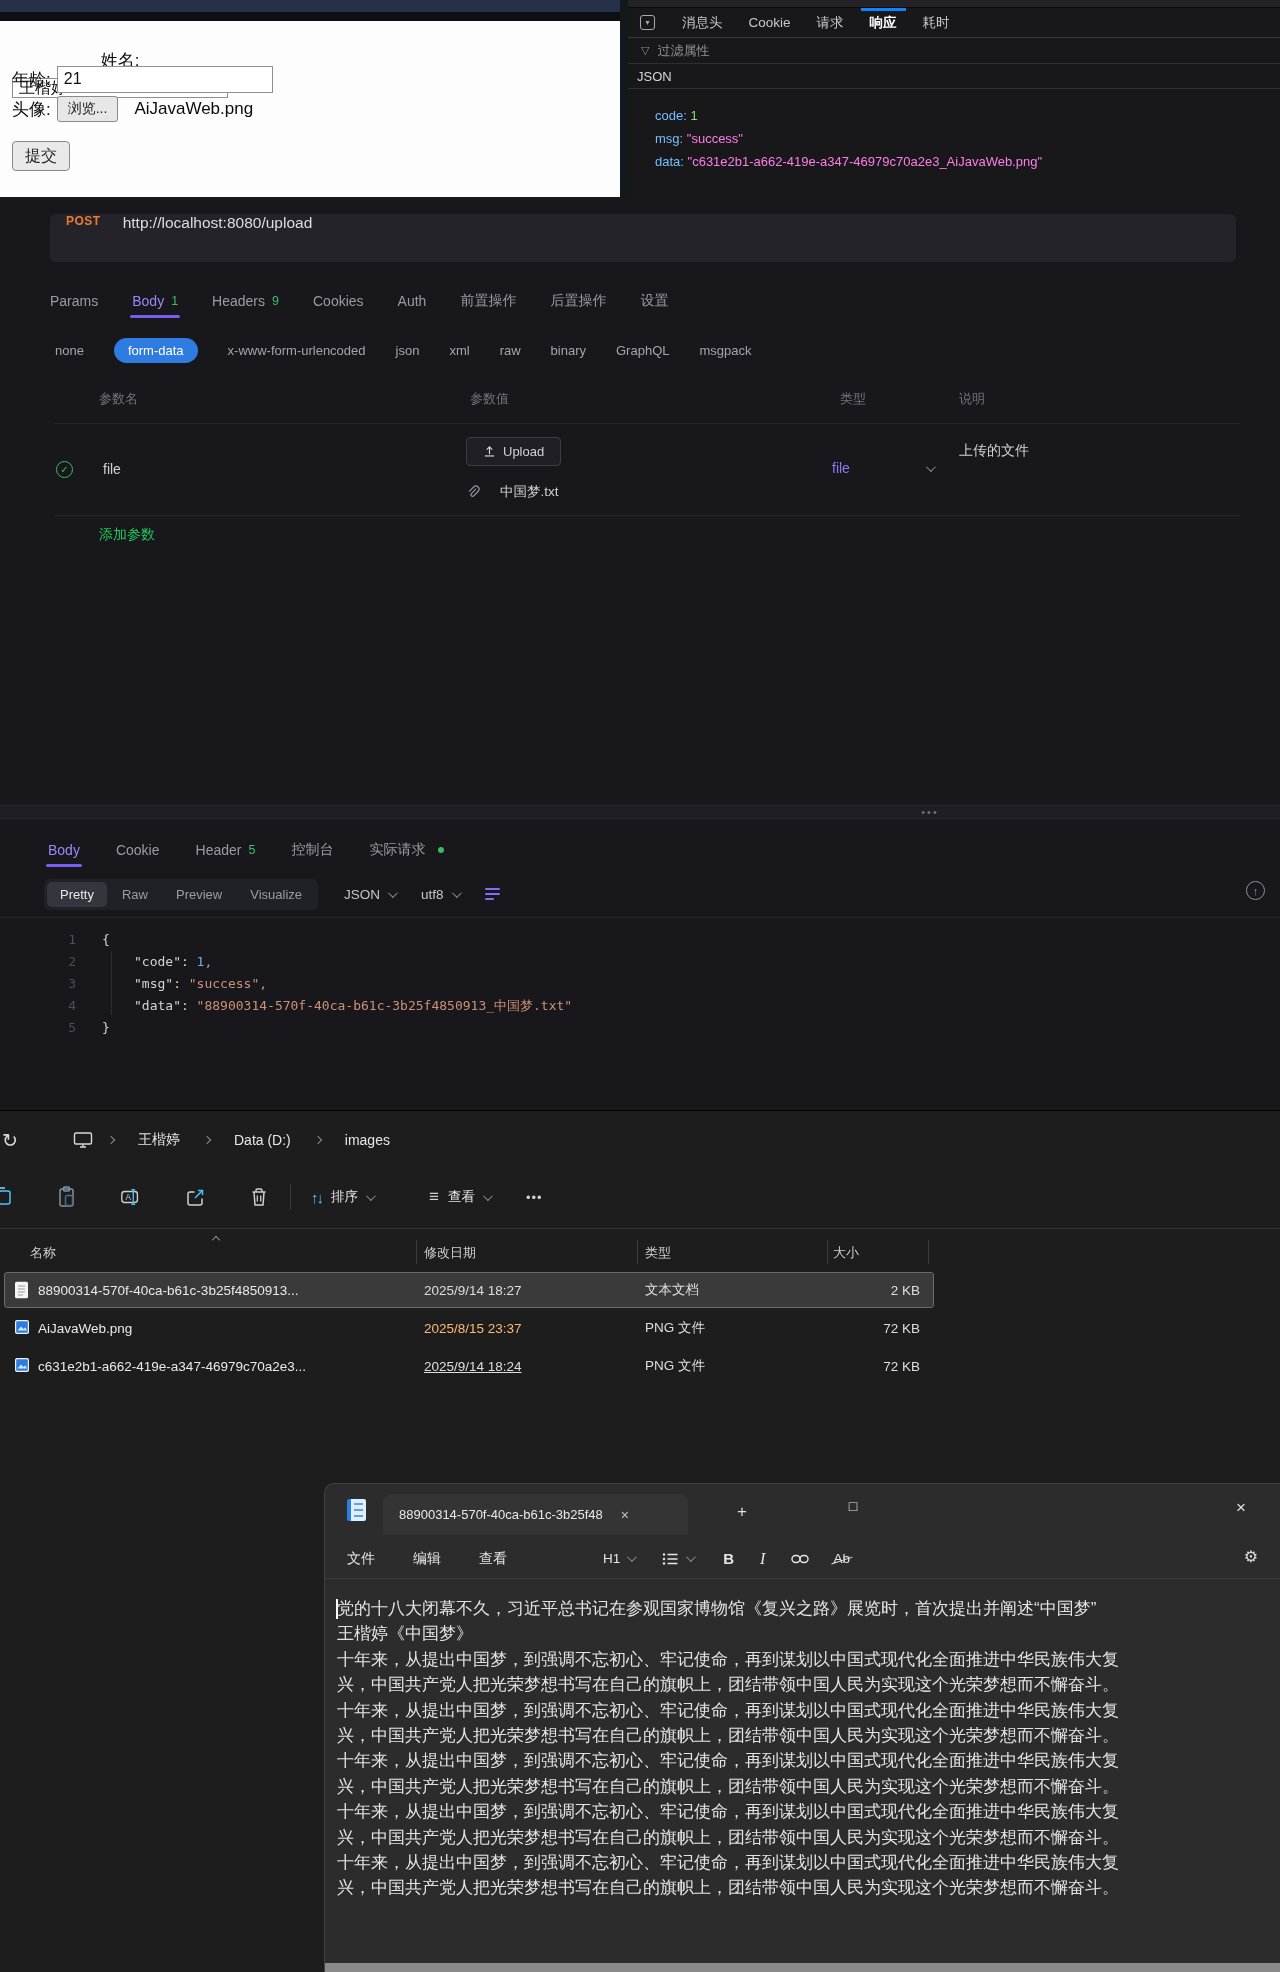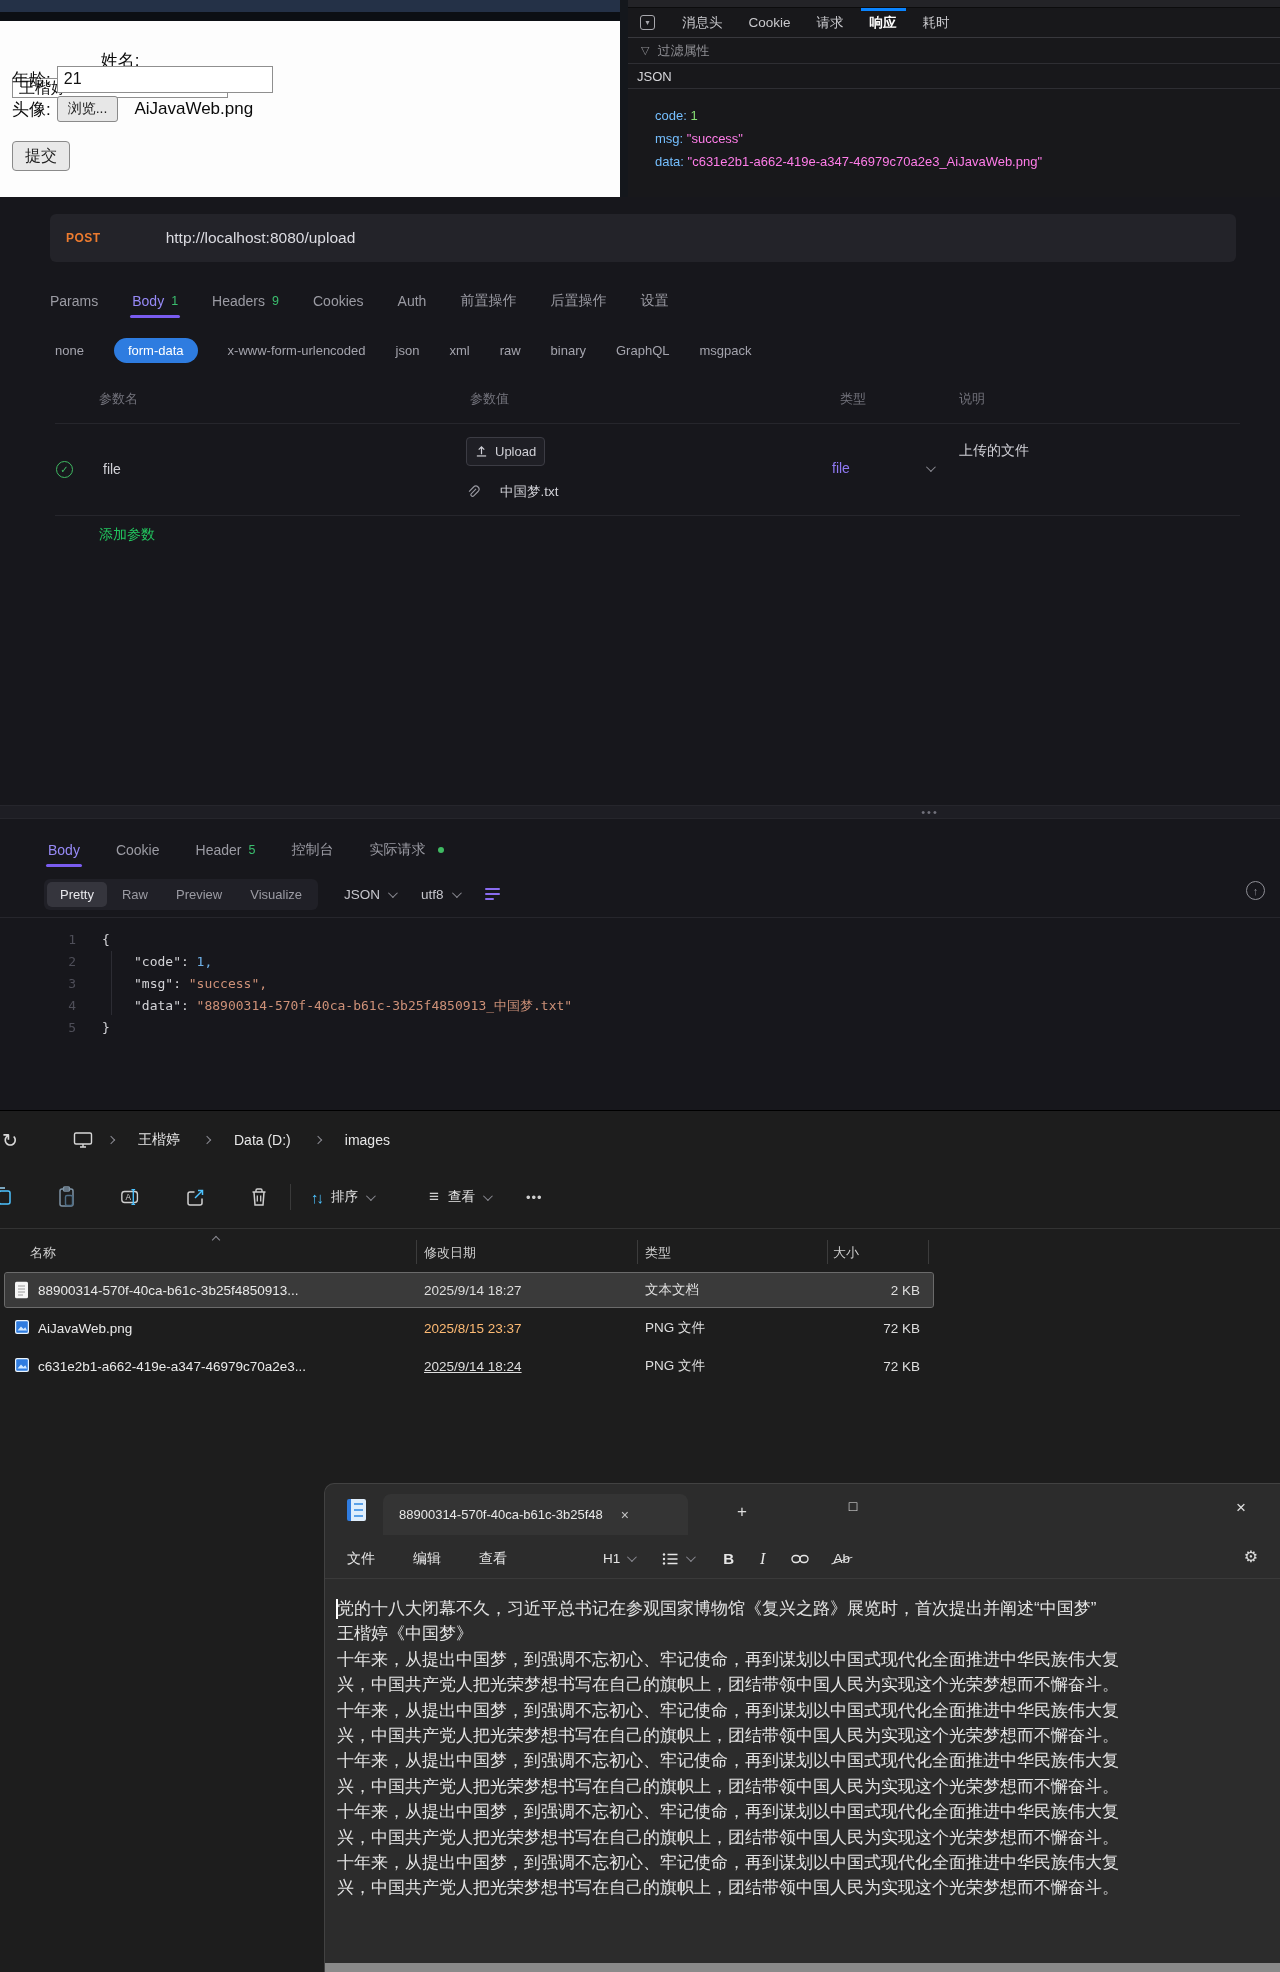--- a/index.html
+++ b/index.html
@@ -30,36 +30,36 @@
   .dt-tab.active::before{content:"";position:absolute;left:4px;right:4px;top:0;height:3px;background:#0a84ff;}
   #devtools .filterrow{position:absolute;left:0;top:38px;width:652px;height:26px;display:flex;align-items:center;gap:8px;padding-left:13px;border-bottom:1px solid #2e2e33;color:#8f8f94;font-size:13px;}
   #devtools .jsonrow{position:absolute;left:0;top:64px;width:652px;height:25px;display:flex;align-items:center;padding-left:9px;border-bottom:1px solid #2e2e33;font-size:13px;color:#d7d7db;}
   .dt-entry{position:absolute;left:27px;font-size:13px;}
   .dt-key{color:#75bfff;}
   .dt-num{color:#86de74;}
   .dt-str{color:#ff7de9;}
 
   
   #api{left:0;top:197px;width:1280px;height:913px;background:#17171c;}
-  #url-bar{position:absolute;left:50px;top:17px;width:1186px;height:48px;background:#232329;border-radius:6px;display:flex;align-items:center;gap:43px;}
+  #url-bar{position:absolute;left:50px;top:17px;width:1186px;height:48px;background:#232329;border-radius:6px;display:flex;}
   #method-label{color:#ed7b2f;font-weight:bold;font-size:12px;letter-spacing:.5px;margin-left:16px;}
   #url-text{color:#dcdce2;font-size:15.5px;margin-left:22px;}
   #req-tabs{position:absolute;left:50px;top:86px;height:36px;display:flex;align-items:center;gap:34px;}
   .req-tab{position:relative;font-size:14px;color:#9b9ba3;display:flex;gap:7px;align-items:center;}
   .req-tab .badge{color:#3bbf6e;font-size:12.5px;}
   .req-tab.active{color:#978af7;}
   .req-tab.active::after{content:"";position:absolute;left:-2px;right:-2px;bottom:-9px;height:3px;border-radius:2px;background:#7a5cf0;}
   #body-modes{position:absolute;left:55px;top:139px;height:28px;display:flex;align-items:center;gap:30px;}
   .body-mode{font-size:13px;color:#a4a4ad;}
   .body-mode.pill{background:#2e7ce0;color:#fff;border-radius:14px;padding:5px 14px;}
   .pt-head{position:absolute;top:193px;font-size:13px;color:#73737c;}
   .hairline{position:absolute;background:#26262c;height:1px;}
   .pt-check{position:absolute;left:56px;top:264px;width:17px;height:17px;border:1.5px solid #3fba62;border-radius:50%;color:#3fba62;font-size:10px;display:flex;align-items:center;justify-content:center;}
   .pt-name{position:absolute;left:103px;top:264px;font-size:14px;color:#d0d0d6;}
-  .upload-btn{position:absolute;left:466px;top:240px;height:29px;padding:0 8px;background:#1f1f25;border:1px solid #3c3c44;border-radius:4px;display:flex;align-items:center;gap:7px;color:#d0d0d6;font-size:13px;}
+  .upload-btn{position:absolute;left:466px;top:240px;height:29px;padding:0 16px;background:#1f1f25;border:1px solid #3c3c44;border-radius:4px;display:flex;align-items:center;gap:7px;color:#d0d0d6;font-size:13px;}
   .file-chip{position:absolute;left:466px;top:286px;display:flex;align-items:center;gap:20px;color:#d0d0d6;font-size:13.5px;}
   .pt-type{position:absolute;left:832px;top:263px;font-size:14px;color:#8f79f2;}
   .pt-type-chev{position:absolute;left:926px;top:268px;}
   .pt-desc{position:absolute;left:959px;top:245px;font-size:14px;color:#d0d0d6;}
   .pt-add{position:absolute;left:99px;top:329px;font-size:14px;color:#22c55e;}
   #splitter{position:absolute;left:0;top:608px;width:1280px;height:14px;background:#1e1e24;border-top:1px solid #26262c;border-bottom:1px solid #26262c;display:flex;align-items:center;justify-content:center;}
   #splitter span{color:#72727c;font-size:11px;letter-spacing:2px;line-height:0;transform:translateX(290px);}
   #resp-tabs{position:absolute;left:48px;top:636px;height:34px;display:flex;align-items:center;gap:36px;}
   #view-bar{position:absolute;left:44px;top:681px;height:32px;display:flex;align-items:center;}
   #seg{display:flex;background:#202027;border-radius:6px;padding:3px;gap:2px;justify-content:center;}

